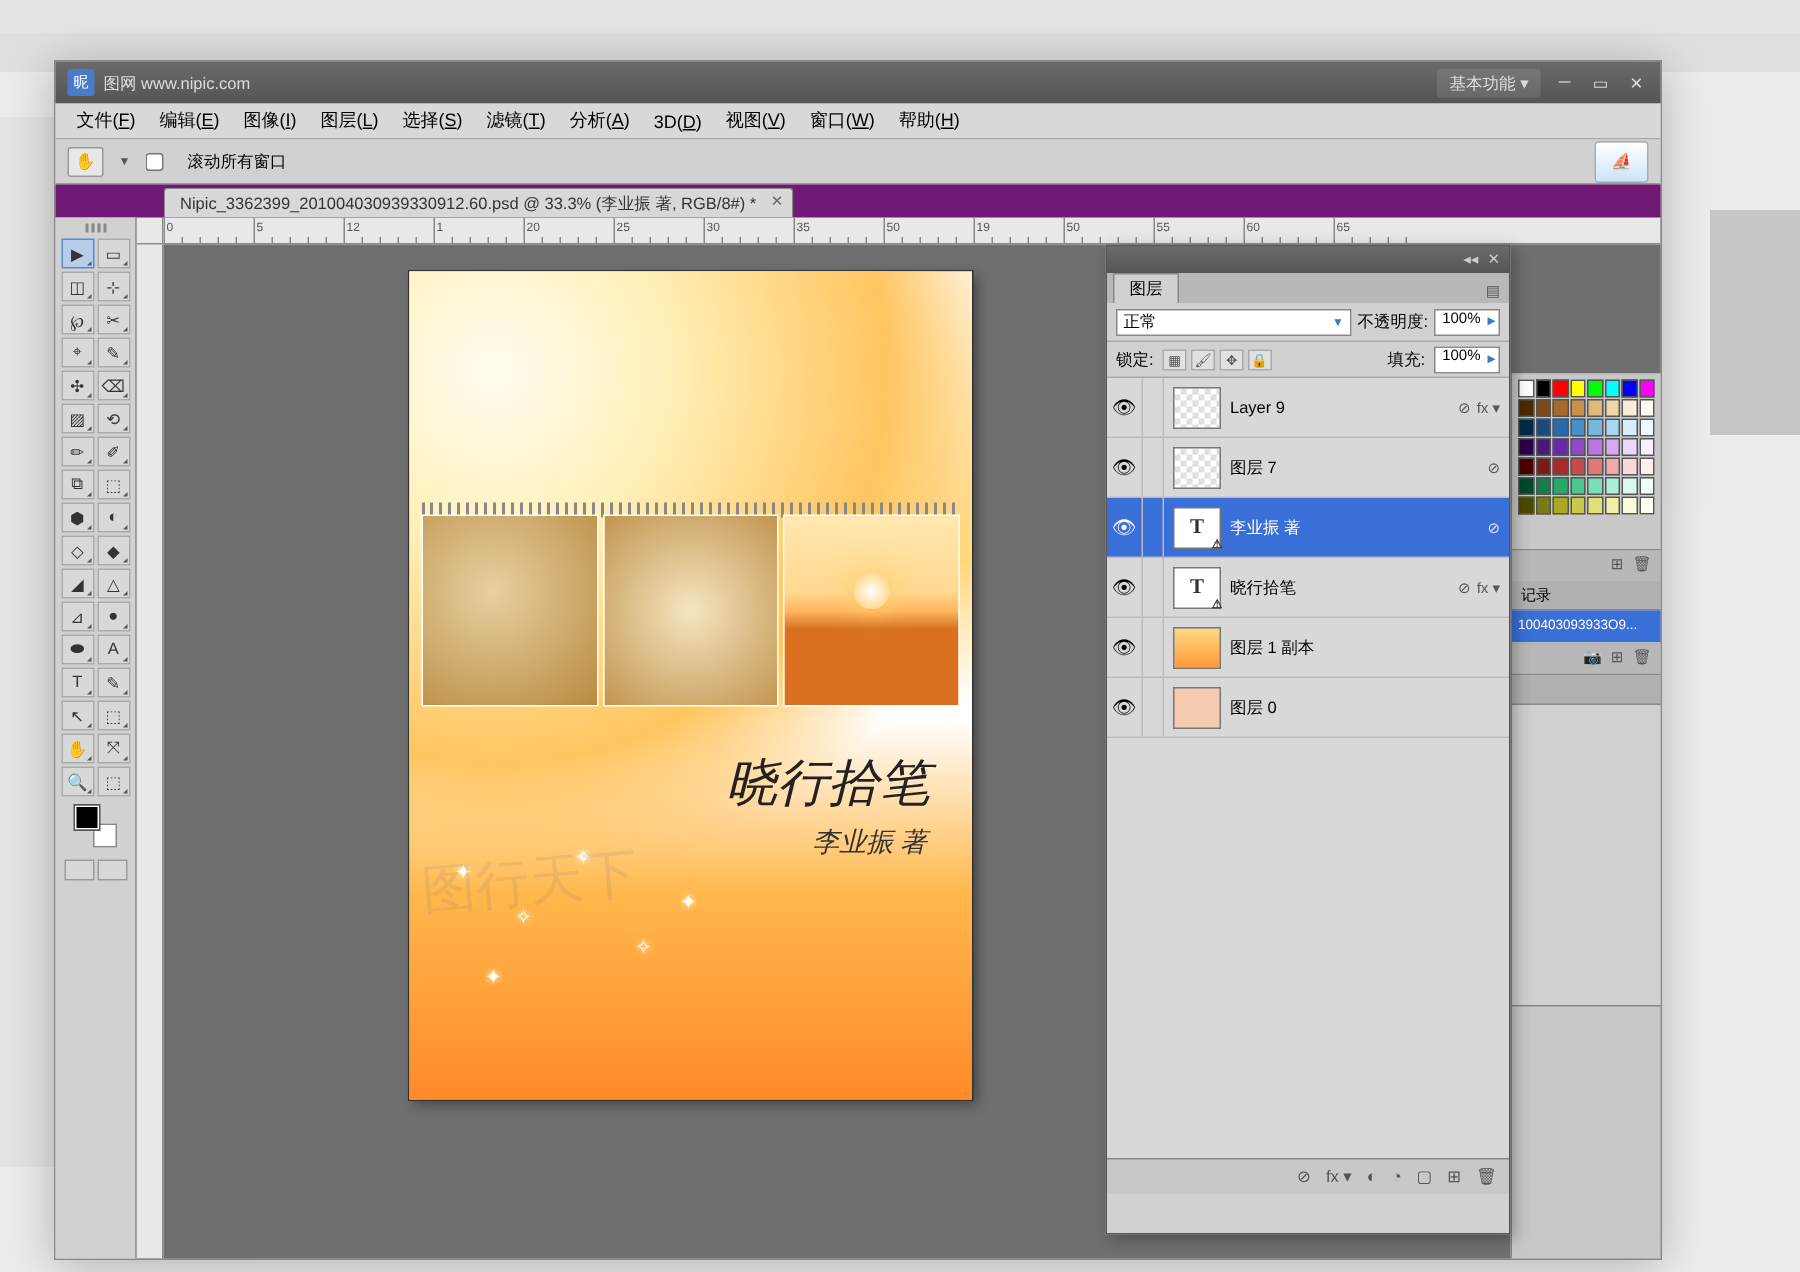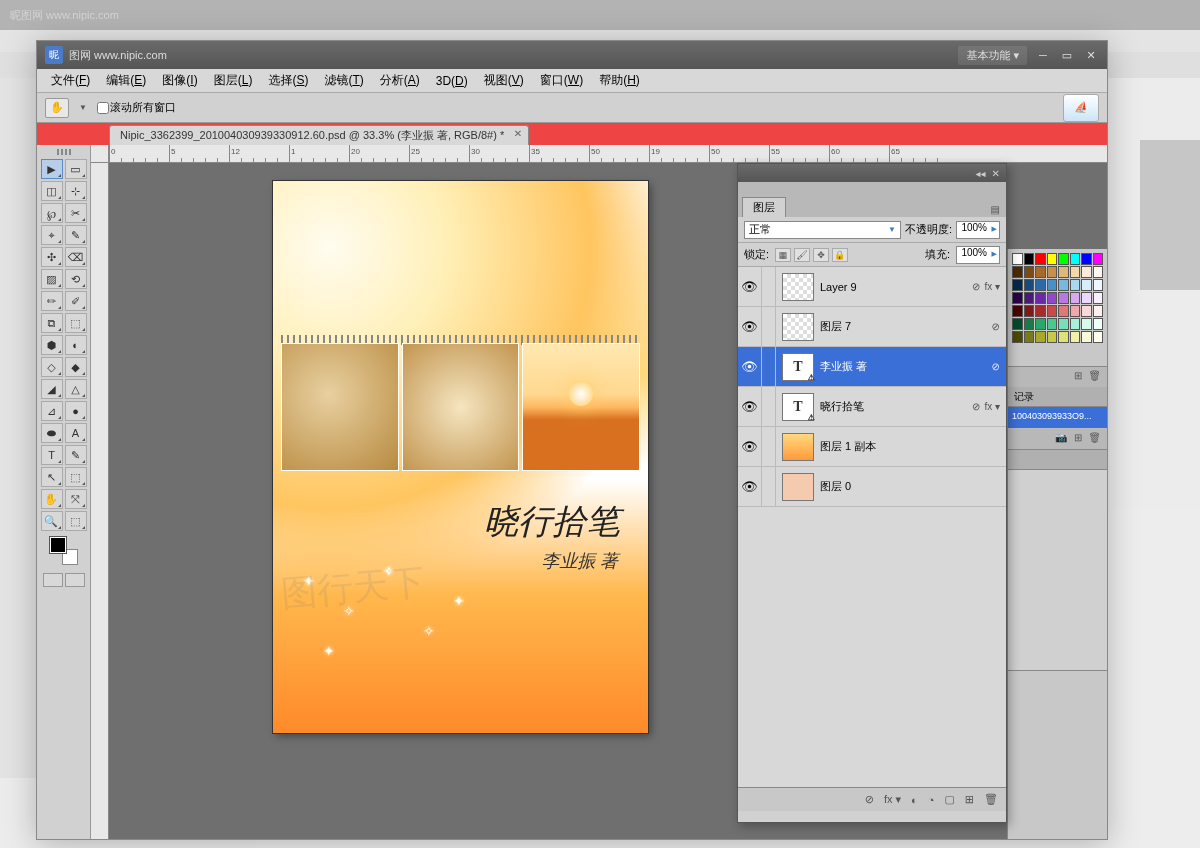--- a/index.html
+++ b/index.html
@@ -32,30 +32,30 @@
   padding: 0 6px; border-bottom: 1px solid #aaa; font-size: 12px;
 }
 .menubar .menu-item { padding: 2px 8px; cursor: pointer; }
 .menubar .menu-item u { text-decoration: underline; }
 
 .options-bar {
   height: 30px; background: #d1d1d1; display: flex; align-items: center;
   padding: 0 8px; gap: 10px; border-bottom: 1px solid #999; font-size: 11px;
 }
 .options-bar .hand-icon { width: 24px; height: 20px; border: 1px solid #999; background: #e8e8e8; display: flex; align-items: center; justify-content: center; border-radius: 2px; }
-.options-bar .chk { display: flex; align-items: center; gap: 1px; }
+.options-bar .chk { display: flex; align-items: center; gap: 16px; }
 .options-bar .chk input { width: 12px; height: 12px; }
 .options-bar .opt-btn {
   padding: 2px 12px; background: linear-gradient(#f5f5f5, #ddd);
   border: 1px solid #888; border-radius: 3px; cursor: pointer;
 }
 .options-bar .cs-logo { margin-left: auto; width: 36px; height: 28px; background: linear-gradient(#fff,#cde4f8); border: 1px solid #aaa; border-radius: 3px; display: flex; align-items: center; justify-content: center; color: #3a7bc2; font-style: italic; }
 
 .tab-bar {
-  height: 22px; background: #ef4444; display: flex; align-items: flex-end;
+  height: 22px; background: #701a75; display: flex; align-items: flex-end;
   padding-left: 72px; font-size: 11px;
 }
 .doc-tab {
   height: 20px; background: #d8d8d8; padding: 2px 24px 0 10px;
   border: 1px solid #888; border-bottom: none; position: relative; color: #333;
   border-radius: 3px 3px 0 0;
 }
 .doc-tab .close { position: absolute; right: 6px; top: 2px; color: #666; cursor: pointer; font-size: 10px; }
 
 .work-area {
@@ -114,21 +114,21 @@
 .spark { position: absolute; color: #fffde8; font-size: 14px; text-shadow: 0 0 4px #fff; }
 .watermark { position: absolute; left: 8px; bottom: 120px; color: rgba(120,120,120,0.15); font-size: 36px; font-family: serif; transform: rotate(-5deg); pointer-events: none;}
 
 
 .panel {
   position: absolute; left: 700px; top: 122px; width: 270px; height: 660px;
   background: #d1d1d1; border: 1px solid #555; box-shadow: 3px 3px 10px rgba(0,0,0,0.3);
 }
 .panel-titlebar { height: 18px; background: linear-gradient(#6a6a6a,#555); display: flex; align-items: center; justify-content: flex-end; padding: 0 6px; gap: 6px; }
 .panel-titlebar span { color: #ccc; font-size: 10px; cursor: pointer; }
-.panel-tabs { height: 35px; background: #b8b8b8; display: flex; align-items: flex-end; padding-left: 4px; }
+.panel-tabs { height: 20px; background: #b8b8b8; display: flex; align-items: flex-end; padding-left: 4px; }
 .panel-tab { height: 20px; padding: 2px 10px; background: #d1d1d1; border: 1px solid #888; border-bottom: none; font-size: 11px; }
 .panel-menu-btn { margin-left: auto; padding: 2px 6px; font-size: 10px; cursor: pointer; color: #555; }
 .panel-row1 {
   height: 26px; display: flex; align-items: center; padding: 0 6px; gap: 4px;
   border-bottom: 1px solid #aaa; font-size: 11px;
 }
 .blend-select { flex: 1; height: 18px; border: 1px solid #888; background: #fff; display: flex; align-items: center; padding: 0 4px; justify-content: space-between; }
 .blend-select .arr { color: #3a7bc2; font-size: 8px; }
 .val-input { width: 44px; height: 18px; border: 1px solid #888; background: #fff; text-align: right; padding-right: 12px; font-size: 10px; position: relative; }
 .val-input .arr { position: absolute; right: 2px; top: 3px; color: #3a7bc2; font-size: 7px; }
@@ -181,23 +181,20 @@
 .hist-item { height: 22px; background: #d8d8d8; border-bottom: 1px solid #bbb; font-size: 9px; padding: 4px; overflow: hidden; white-space: nowrap; text-overflow: ellipsis; }
 .hist-item.sel { background: #3a6fd8; color: #fff; }
 .dock-footer { height: 20px; background: #b8b8b8; display: flex; justify-content: flex-end; gap: 6px; padding: 3px 6px; font-size: 10px; color: #555; }
 .empty-area { height: 200px; background: #d0d0d0; }
 
 </style>
 </head>
 <body>
 
 <div class="bg-window">
-  <div class="bg-title">
-      <span>昵图网 www.nipic.com</span>
-    </div>
   <div class="bg-menu"></div>
   <div class="bg-bar2"></div>
   <div class="bg-tools-left"></div>
   <div class="bg-swatches"></div>
 </div>
 
 <div class="window">
 
   <div class="titlebar">
     <div class="logo">昵</div>

